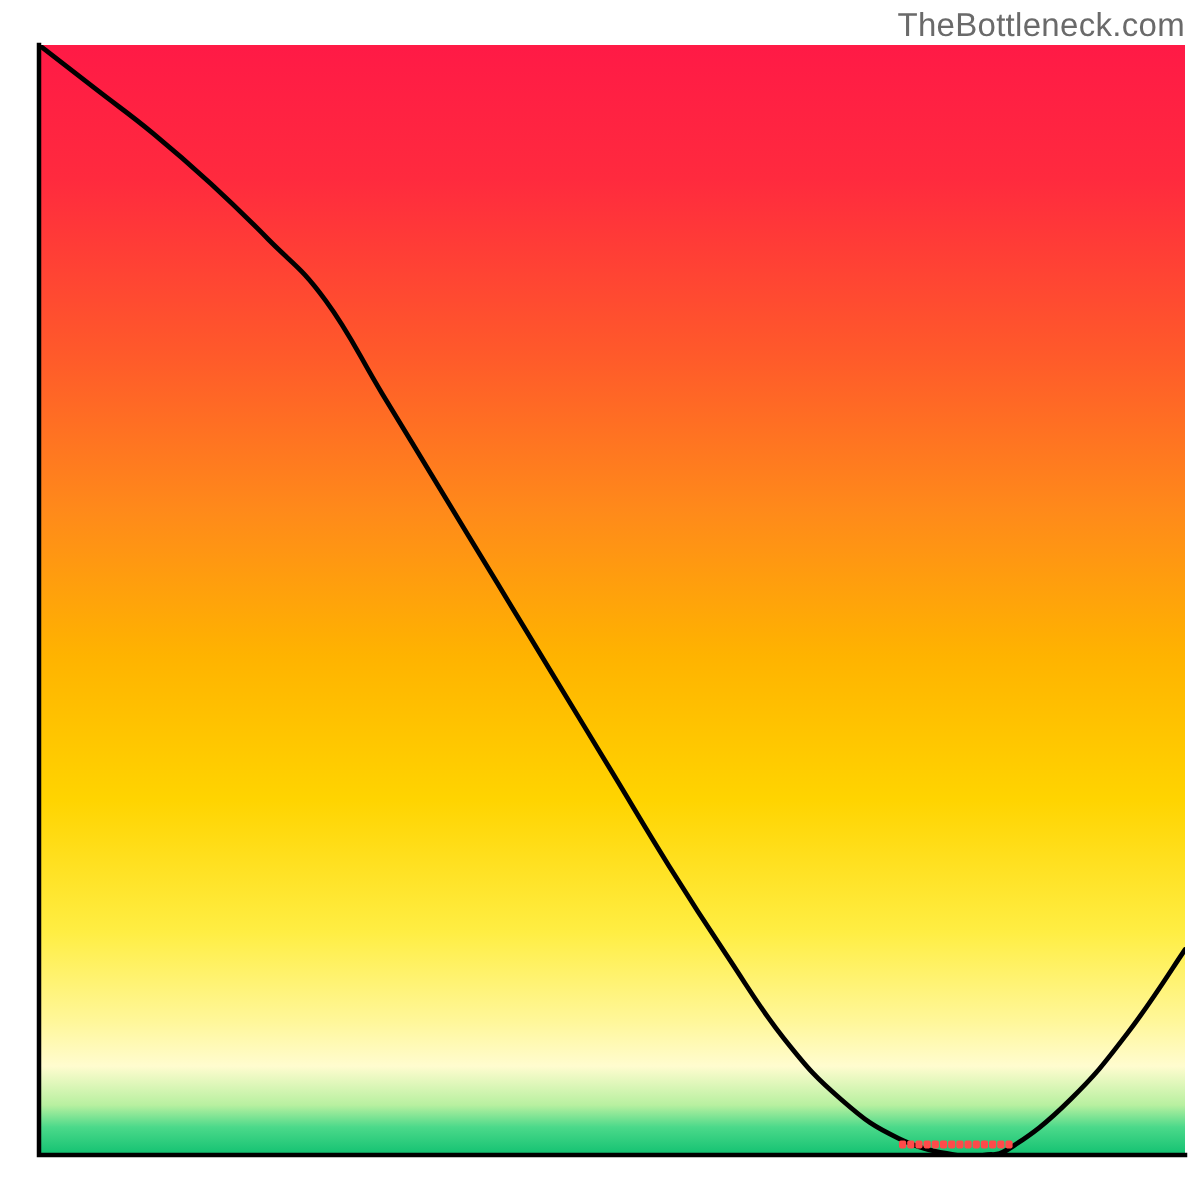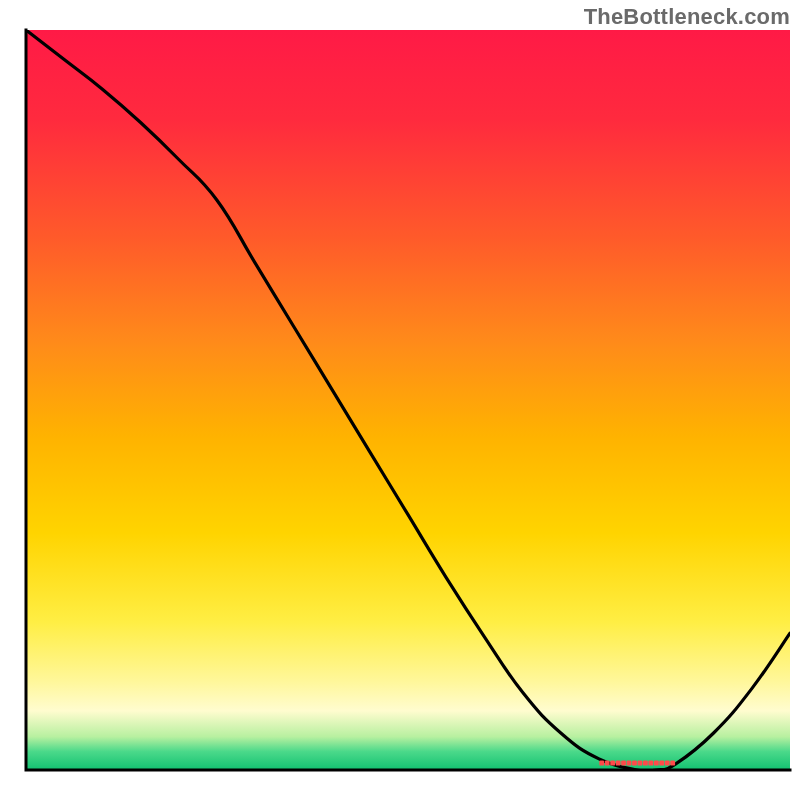--- a/index.html
+++ b/index.html
@@ -14,21 +14,21 @@
   .stage {
     position: relative;
     width: 800px;
     height: 800px;
   }
   .attribution {
     position: absolute;
     top: 4px;
     right: 10px;
     font-size: 22px;
-    font-weight: 700;
+    font-weight: 400;
     color: #6a6a6a;
     letter-spacing: 0.2px;
     user-select: none;
     text-align: right;
   }
   svg.plot {
     position: absolute;
     left: 0;
     top: 0;
     width: 800px;

